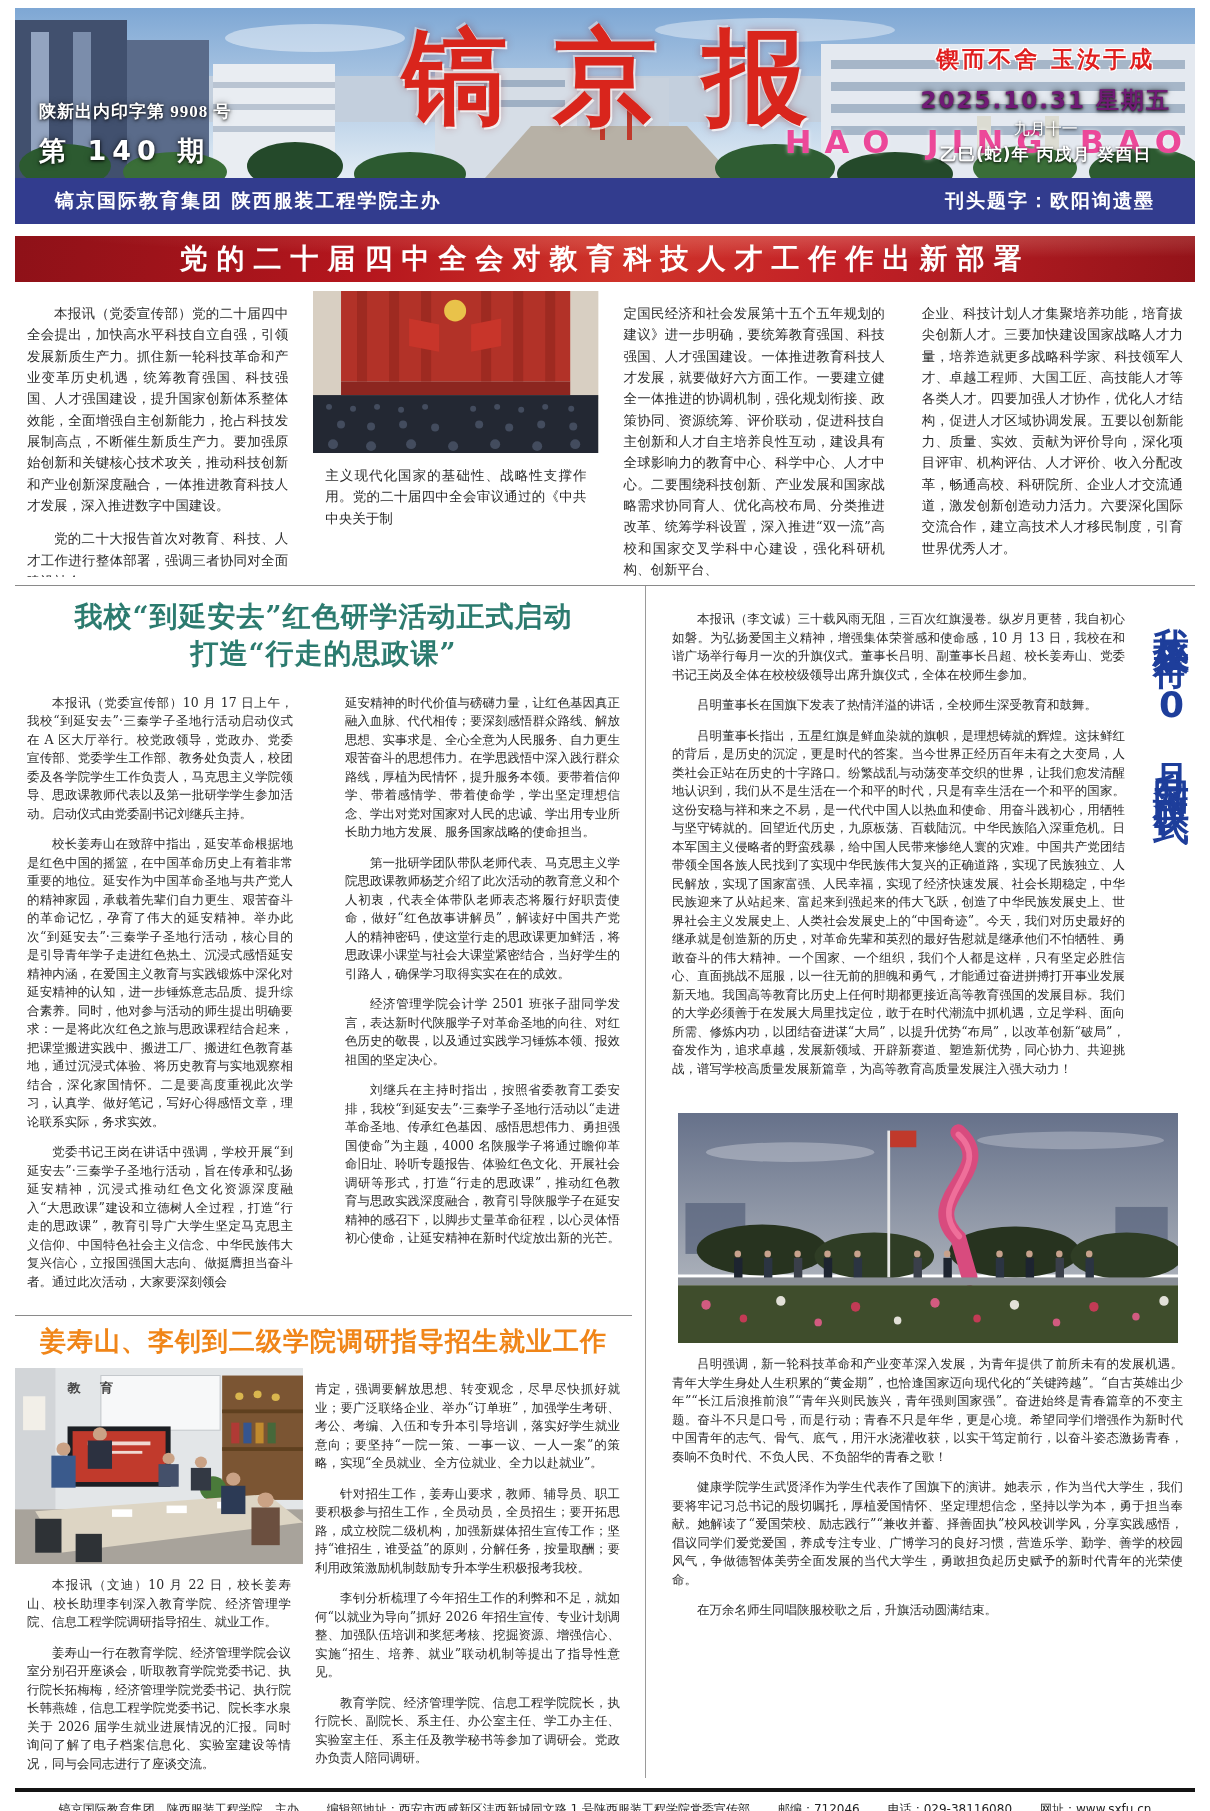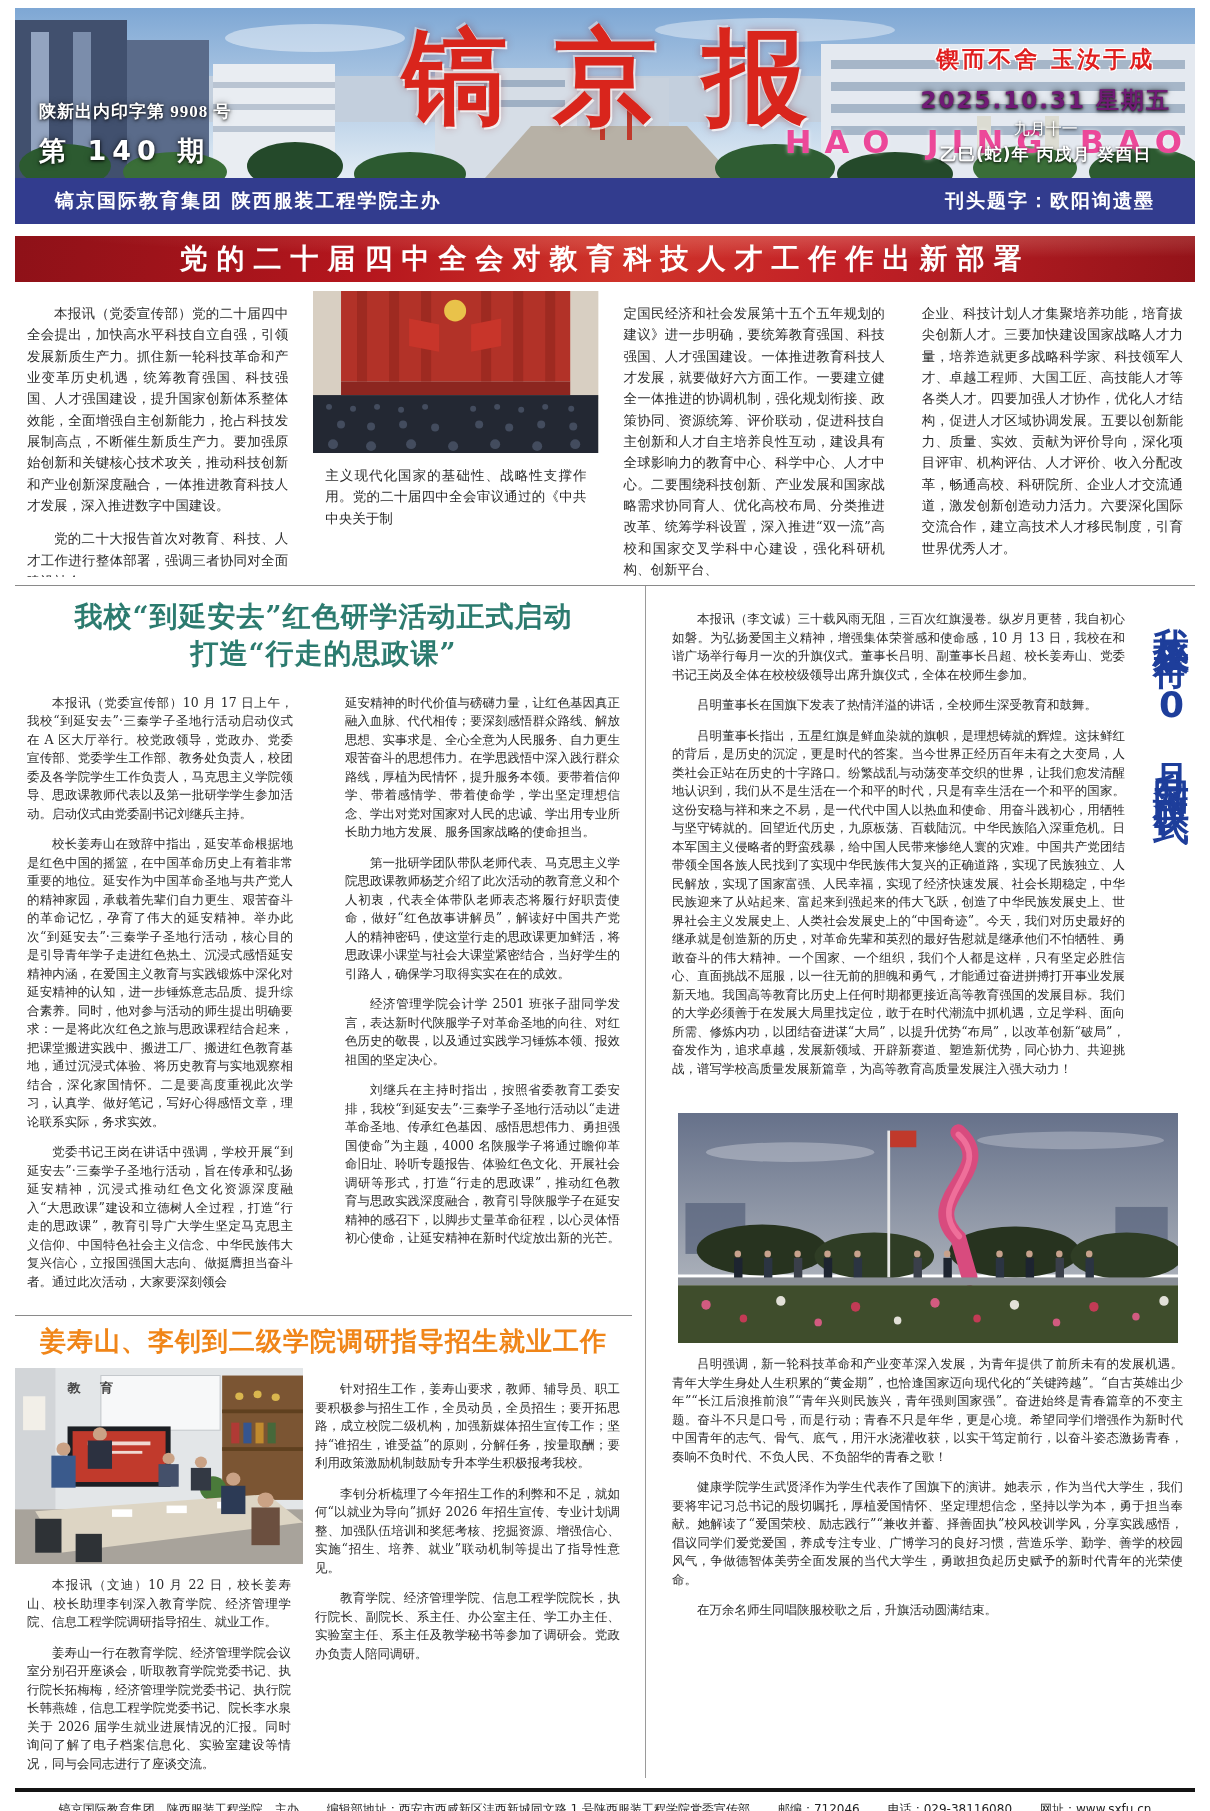--- a/index.html
+++ b/index.html
@@ -282,20 +282,21 @@
               <rect x="20" y="160" width="26" height="36" fill="#2e3236"></rect>
               <rect x="60" y="176" width="26" height="30" fill="#2e3236"></rect>
             </svg>
             <div>
                 <p class="para">本报讯（文迪）10 月 22 日，校长姜寿山、校长助理李钊深入教育学院、经济管理学院、信息工程学院调研指导招生、就业工作。</p>
                 <p class="para">姜寿山一行在教育学院、经济管理学院会议室分别召开座谈会，听取教育学院党委书记、执行院长拓梅梅，经济管理学院党委书记、执行院长韩燕雄，信息工程学院党委书记、院长李水泉关于 2026 届学生就业进展情况的汇报。同时询问了解了电子档案信息化、实验室建设等情况，同与会同志进行了座谈交流。</p>
                 <p class="para">姜寿山对三个学院就业工作举措和进展情况表示</p>
               </div>
           </div>
           <div class="a4c2">
+              <p class="para cont">肯定，强调要解放思想、转变观念，尽早尽快抓好就业；要广泛联络企业、举办“订单班”，加强学生考研、考公、考编、入伍和专升本引导培训，落实好学生就业意向；要坚持“一院一策、一事一议、一人一案”的策略，实现“全员就业、全方位就业、全力以赴就业”。</p>
               <p class="para">针对招生工作，姜寿山要求，教师、辅导员、职工要积极参与招生工作，全员动员，全员招生；要开拓思路，成立校院二级机构，加强新媒体招生宣传工作；坚持“谁招生，谁受益”的原则，分解任务，按量取酬；要利用政策激励机制鼓励专升本学生积极报考我校。</p>
               <p class="para">李钊分析梳理了今年招生工作的利弊和不足，就如何“以就业为导向”抓好 2026 年招生宣传、专业计划调整、加强队伍培训和奖惩考核、挖掘资源、增强信心、实施“招生、培养、就业”联动机制等提出了指导性意见。</p>
               <p class="para">教育学院、经济管理学院、信息工程学院院长，执行院长、副院长、系主任、办公室主任、学工办主任、实验室主任、系主任及教学秘书等参加了调研会。党政办负责人陪同调研。</p>
             </div>
         </div>
       </div>
     </div>
 
     <div class="mright">
 

